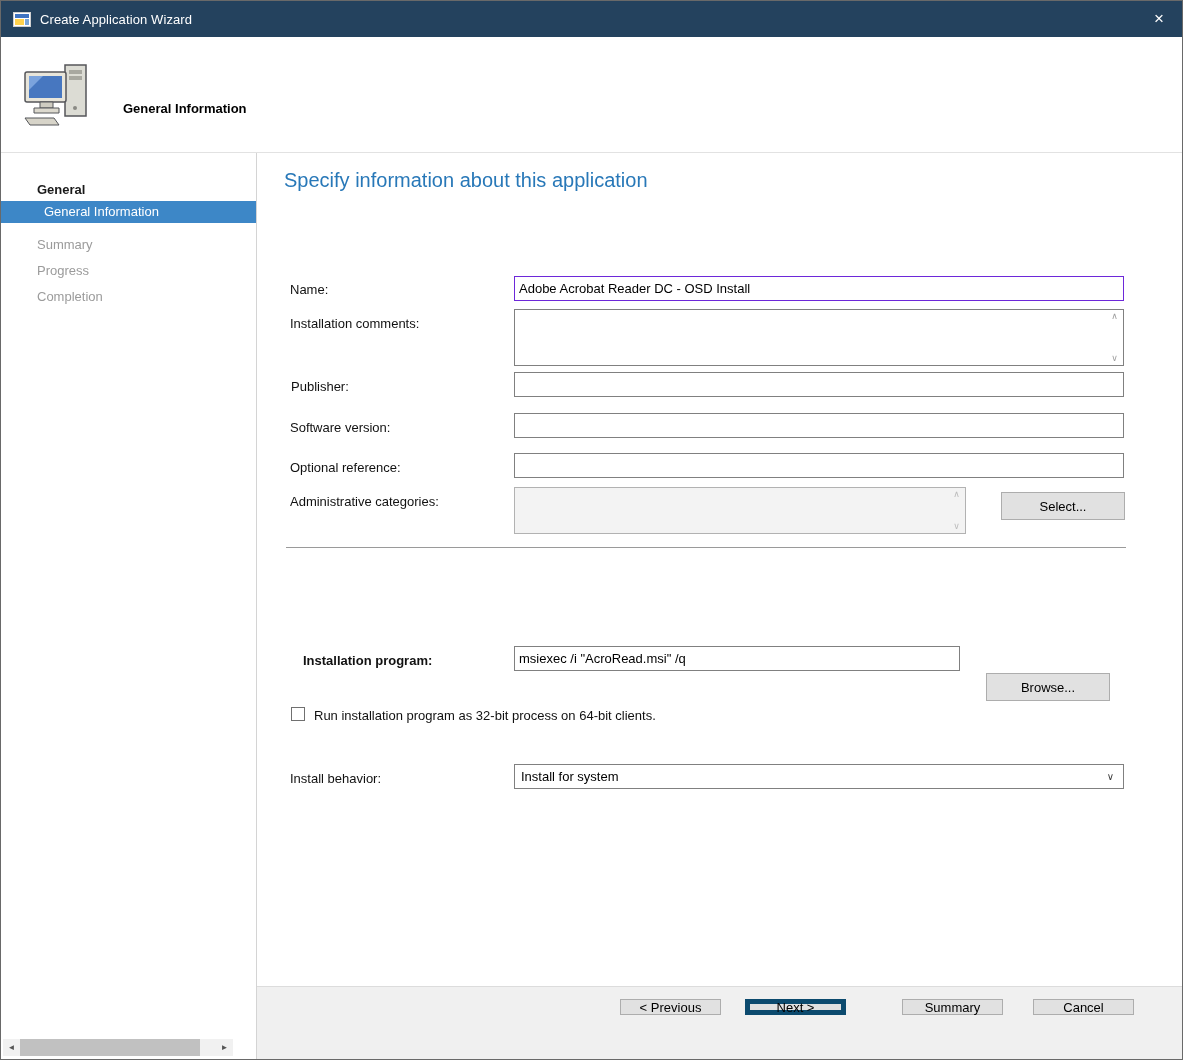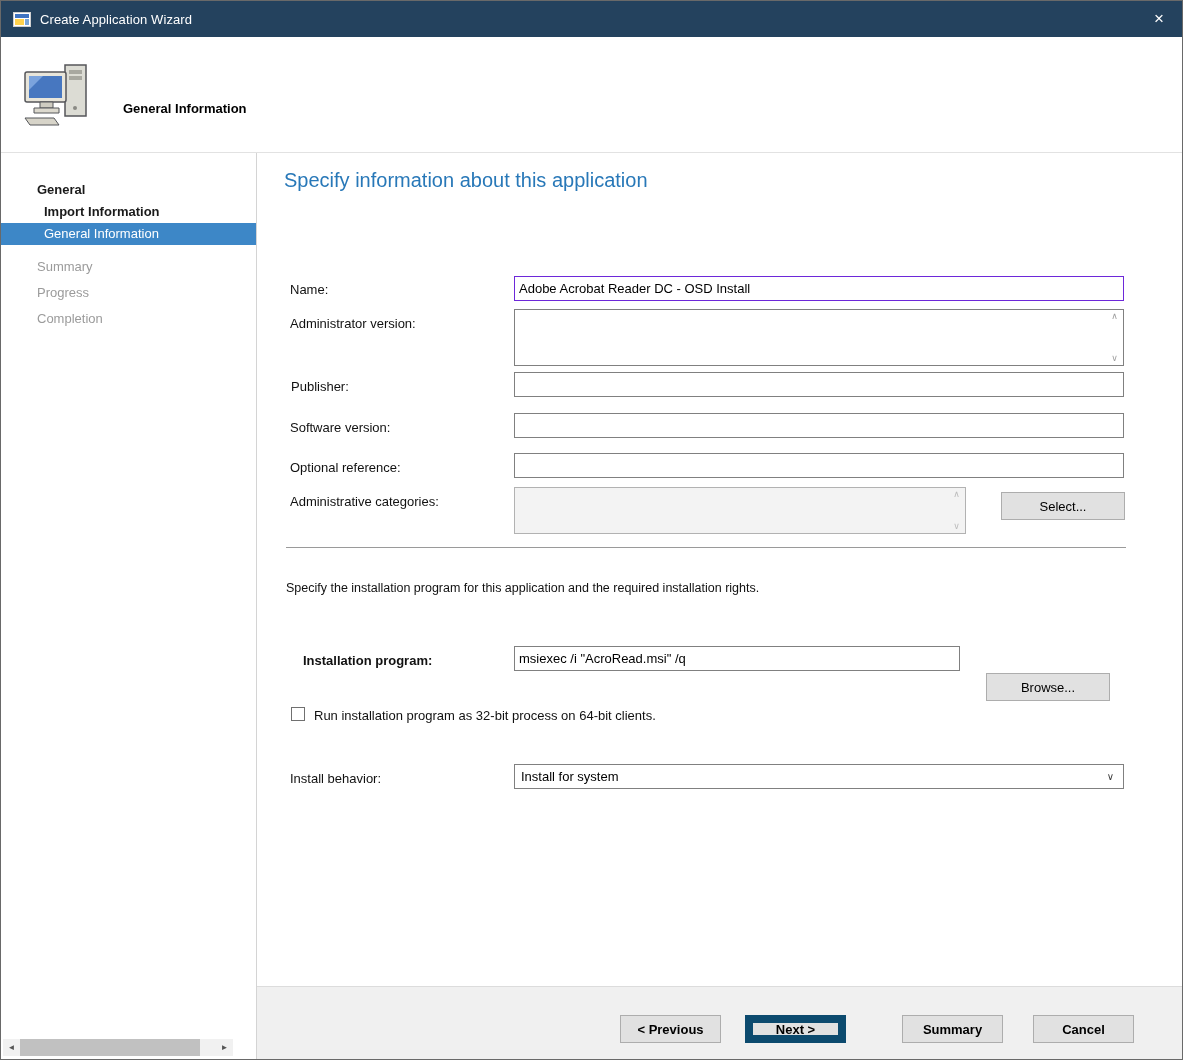--- a/index.html
+++ b/index.html
@@ -73,41 +73,41 @@
     width:17px; display:flex; flex-direction:column; justify-content:space-between;
     align-items:center; padding:2px 0; color:#9f9f9f; font-size:9px; line-height:9px;
   }
   .multibox.disabled{ border-color:#b2b2b2; background:#f3f3f3; }
   .multibox.disabled .spin{ color:#bcbcbc; }
 
   .btn{
     background:#e1e1e1; border:1px solid #adadad; font-size:13px; font-family:inherit;
     color:#000; display:flex; align-items:center; justify-content:center; cursor:default;
   }
-  .btn.default{ border:8px solid #0c4a6e; }
+  .btn.default{ border:5px solid #0c4a6e; }
 
   .checkbox{
     width:14px; height:14px; border:1px solid #707070; background:#fff; display:inline-block;
   }
 
   .combo{
     border:1px solid #808080; background:#fff; font-size:13px;
     display:flex; align-items:center; justify-content:space-between; padding:0 9px 0 6px;
   }
   .combo .combo-arrow{ font-size:10px; color:#3c3c3c; }
 
   .divider{ height:1px; background:#9a9a9a; }
   .note{ font-size:12.5px; color:#111; }
 
   
   .footer{
     position:absolute; left:0; right:0; bottom:0; height:73px;
     background:#f0f0f0; border-top:1px solid #dcdcdc;
   }
-  .footer .btn{ position:absolute; top:28px; width:101px; height:28px;font-weight:bold; }
+  .footer .btn{ position:absolute; top:12px; width:101px; height:16px; }
 </style>
 </head>
 <body>
 
 <div class="window">
 
   <div class="titlebar">
     <svg class="app-icon" viewBox="0 0 18 15">
       <rect x="0.5" y="0.5" width="17" height="14" fill="#ffffff" stroke="#d0d0d0"></rect>
       <rect x="2" y="2" width="14" height="4" fill="#3f74c2"></rect>
@@ -131,21 +131,20 @@
       <path d="M11 45 h25 v5 h-25 z" fill="#dcd9ce" stroke="#55565a"></path>
       <path d="M2 55 L31 55 L36 62 L7 62 Z" fill="#d7d4c9" stroke="#55565a"></path>
     </svg>
     <div class="header-title">General Information</div>
   </div>
 
   <div class="body">
 
     <nav class="sidebar">
       <div class="step lvl0 done">General</div>
-      <div class="step lvl1 done">Import Information</div>
       <div class="step lvl1 active">General Information</div>
       <div class="step lvl0 pending gap">Summary</div>
       <div class="step lvl0 pending">Progress</div>
       <div class="step lvl0 pending">Completion</div>
 
       <div class="hscroll">
         <span class="arrow">◄</span>
         <span class="track">
             <span class="thumb"></span>
           </span>
@@ -153,21 +152,21 @@
       </div>
     </nav>
 
     <section class="content">
 
       <h1 class="page-title abs" style="left:27px; top:16px;">Specify information about this application</h1>
 
       <span class="field-label abs" style="left:33px; top:129px;">Name:</span>
       <input class="tb focused abs" style="left: 257px; top: 123px; width: 610px; height: 25px;" value="Adobe Acrobat Reader DC - OSD Install">
 
-      <span class="field-label abs" style="left:33px; top:163px;">Administrator version:</span>
+      <span class="field-label abs" style="left:33px; top:163px;">Installation comments:</span>
       <div class="multibox abs" style="left:257px; top:156px; width:610px; height:57px;">
         <div class="mb-inner"></div>
         <div class="spin">
           <span>∧</span>
           <span>∨</span>
         </div>
       </div>
 
       <span class="field-label abs" style="left:34px; top:226px;">Publisher:</span>
       <input class="tb abs" style="left: 257px; top: 219px; width: 610px; height: 25px;" value="">
@@ -183,21 +182,20 @@
         <div class="mb-inner"></div>
         <div class="spin">
           <span>∧</span>
           <span>∨</span>
         </div>
       </div>
       <button class="btn abs" style="left:744px; top:339px; width:124px; height:28px;">Select...</button>
 
       <div class="divider abs" style="left:29px; top:394px; width:840px;"></div>
 
-      <div class="note abs" style="left:29px; top:428px;">Specify the installation program for this application and the required installation rights.</div>
 
       <span class="field-label abs" style="left:46px; top:500px;font-weight:bold;">Installation program:</span>
       <input class="tb abs" style="left: 257px; top: 493px; width: 446px; height: 25px;" value="msiexec /i &quot;AcroRead.msi&quot; /q">
       <button class="btn abs" style="left:729px; top:491px; width:124px; height:28px;margin-top:29px;">Browse...</button>
 
       <span class="checkbox abs" style="left:34px; top:554px;"></span>
       <span class="field-label abs" style="left:57px; top:555px;">Run installation program as 32-bit process on 64-bit clients.</span>
 
       <span class="field-label abs" style="left:33px; top:618px;">Install behavior:</span>
       <div class="combo abs" style="left:257px; top:611px; width:610px; height:25px;">

